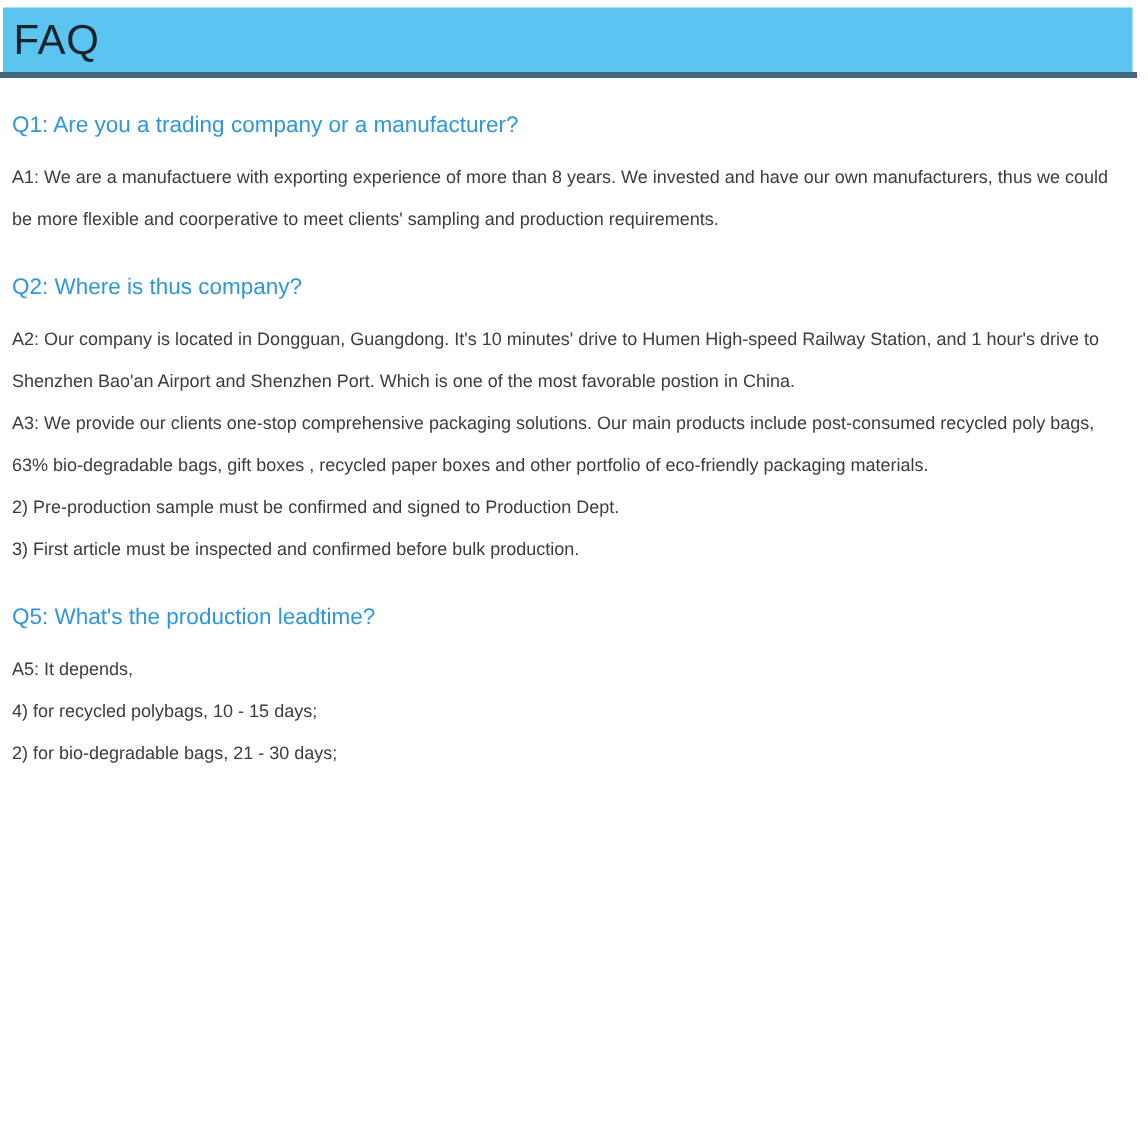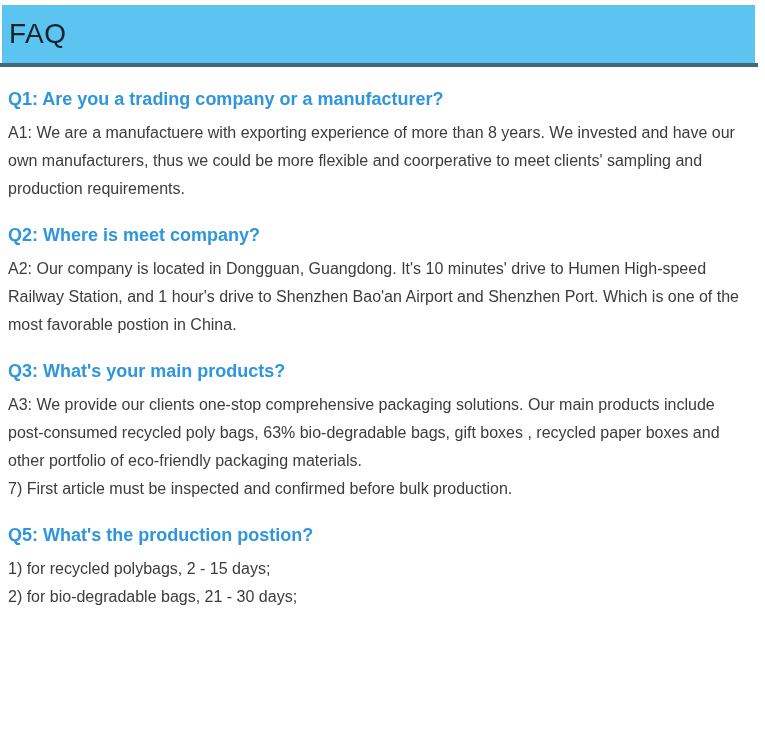--- a/index.html
+++ b/index.html
@@ -21,46 +21,46 @@
   }
   .page{width:765px;}
   .faq-bar-wrap{
     margin:5px 7px 0 0;
     border-bottom:4px solid var(--header-border);
   }
   .faq-bar{
     background:var(--header-bg);
     margin-left:2px;
     margin-right:3px;
-    height:58px;
+    height:43px;
     display:flex;
     align-items:center;
     padding-left:7px;
   }
   .faq-bar .title{
     font-size:28px;
     line-height:1;
     font-weight:400;
     color:var(--header-text);
     letter-spacing:0.5px;
   }
   .content{
     padding:0 24px 10px 8px;
   }
   .faq-item .question{
     margin:20px 0 8px 0;
-    font-size:18px;
+    font-size:15px;
     line-height:24px;
-    font-weight:700;
+    font-weight:400;
     color:var(--question);
   }
   .faq-item .answer{max-width:736px;}
   .faq-item .answer p{
     margin:0;
-    font-size:16px;
+    font-size:12px;
     line-height:28px;
     color:var(--answer);
   }
 </style>
 </head>
 <body>
 
 <div class="page">
 
   <div class="faq-bar-wrap">
@@ -72,42 +72,43 @@
   <main class="content">
     <div id="faq-list">
     <section class="faq-item">
       <h3 class="question">Q1: Are you a trading company or a manufacturer?</h3>
       <div class="answer">
             <p>A1: We are a manufactuere with exporting experience of more than 8 years. We invested and have our own manufacturers, thus we could be more flexible and coorperative to meet clients' sampling and production requirements.</p>
           </div>
     </section>
 
     <section class="faq-item">
-      <h3 class="question">Q2: Where is meet company?</h3>
+      <h3 class="question">Q2: Where is thus company?</h3>
       <div class="answer">
             <p>A2: Our company is located in Dongguan, Guangdong. It's 10 minutes' drive to Humen High-speed Railway Station, and 1 hour's drive to Shenzhen Bao'an Airport and Shenzhen Port. Which is one of the most favorable postion in China.</p>
           </div>
     </section>
 
     <section class="faq-item">
-      <h3 class="question">Q3: What's your main products?</h3>
       <div class="answer">
             <p>A3: We provide our clients one-stop comprehensive packaging solutions. Our main products include post-consumed recycled poly bags, 63% bio-degradable bags, gift boxes , recycled paper boxes and other portfolio of eco-friendly packaging materials.</p>
           </div>
     </section>
 
     <section class="faq-item">
       <div class="answer">
-            <p>7) First article must be inspected and confirmed before bulk production.</p>
+            <p>2) Pre-production sample must be confirmed and signed to Production Dept.</p>
+            <p>3) First article must be inspected and confirmed before bulk production.</p>
           </div>
     </section>
 
     <section class="faq-item">
-      <h3 class="question">Q5: What's the production postion?</h3>
+      <h3 class="question">Q5: What's the production leadtime?</h3>
       <div class="answer">
-            <p>1) for recycled polybags, 2 - 15 days;</p>
+            <p>A5: It depends,</p>
+            <p>4) for recycled polybags, 10 - 15 days;</p>
             <p>2) for bio-degradable bags, 21 - 30 days;</p>
           </div>
     </section>
   </div>
   </main>
 
 </div>
 
 </body></html>

